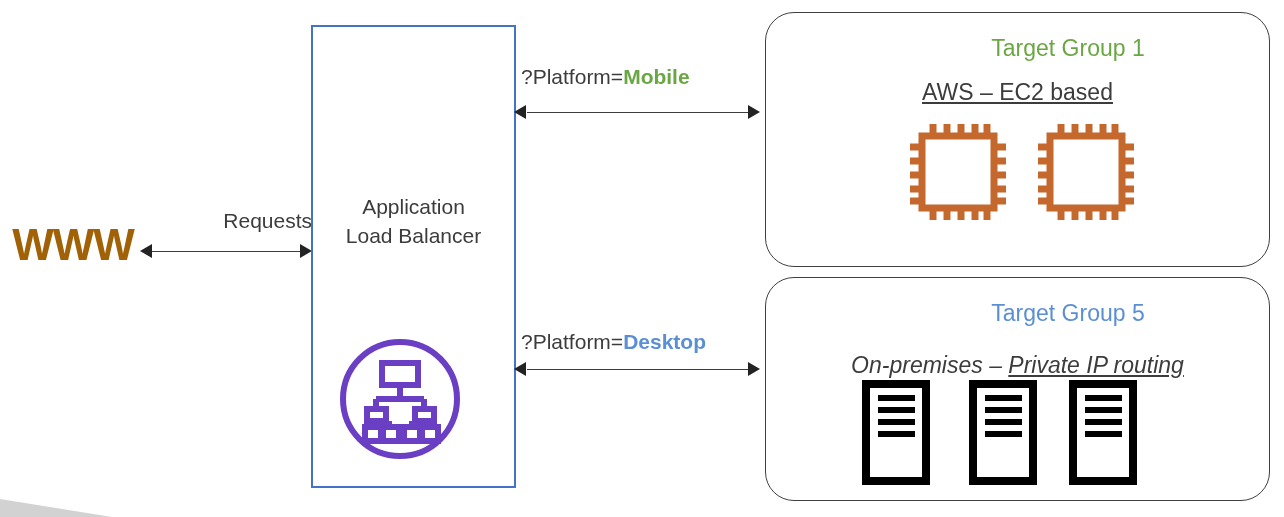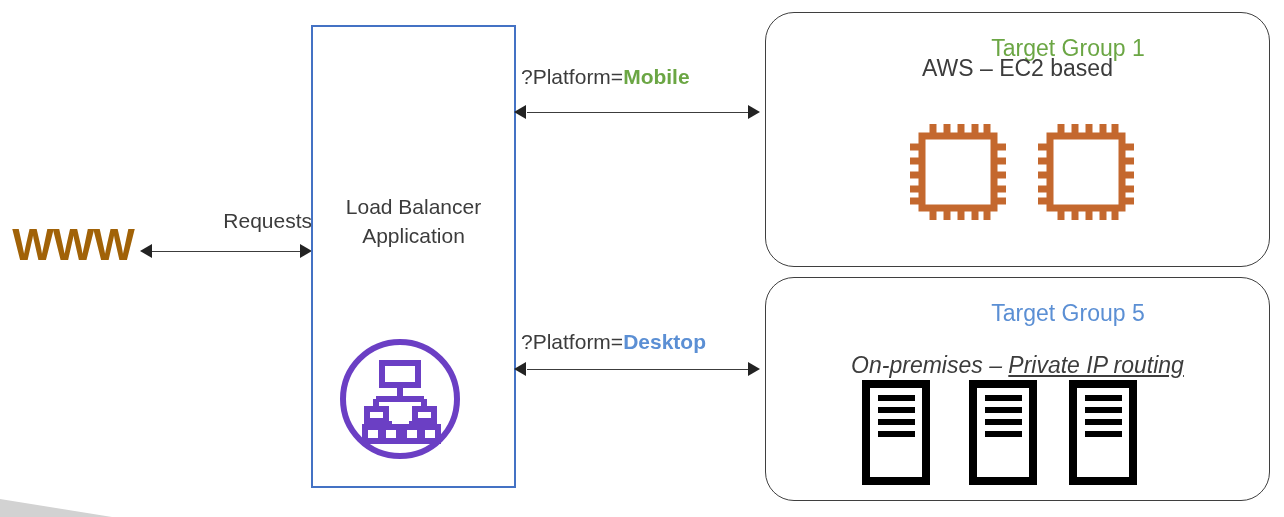--- a/index.html
+++ b/index.html
@@ -124,21 +124,21 @@
   #tg2-title { top: 300px; }
 
   .tg-sub {
     position: absolute;
     left: 765px;
     width: 505px;
     text-align: center;
     font-size: 23px;
     color: #3c3c3c;
   }
-  #tg1-sub { top: 55px; }
+  #tg1-sub { top: 79px; text-decoration: underline; }
   #tg2-sub { top: 352px; font-style: italic; }
   .underlined { text-decoration: underline; }
 
   
   #chips {
     position: absolute;
     left: 905px;
     top: 118px;
     width: 240px;
     height: 110px;
@@ -168,22 +168,22 @@
 
   <div id="www-label">WWW</div>
 
   <div id="requests-label">Requests</div>
   <div class="arrow-line" style="left:152px; top:251px; width:158px;"></div>
   <div class="arrow-head left" style="left:140px; top:244px;"></div>
   <div class="arrow-head right" style="left:300px; top:244px;"></div>
 
   <div id="alb-box"></div>
   <div id="alb-title">
+    <div>Application</div>
     <div>Load Balancer</div>
-    <div>Application</div>
   </div>
 
   <svg id="alb-icon" viewBox="0 0 124 124">
     <circle cx="62" cy="62" r="57" fill="none" stroke="#6b3fc4" stroke-width="6"></circle>
     <rect x="44" y="26" width="36" height="22" fill="none" stroke="#6b3fc4" stroke-width="6"></rect>
     <line x1="62" y1="48" x2="62" y2="62" stroke="#6b3fc4" stroke-width="6"></line>
     <line x1="38" y1="62" x2="86" y2="62" stroke="#6b3fc4" stroke-width="6"></line>
     <line x1="38" y1="62" x2="38" y2="72" stroke="#6b3fc4" stroke-width="6"></line>
     <line x1="86" y1="62" x2="86" y2="72" stroke="#6b3fc4" stroke-width="6"></line>
     <rect x="29" y="72" width="19" height="12" fill="none" stroke="#6b3fc4" stroke-width="6"></rect>

